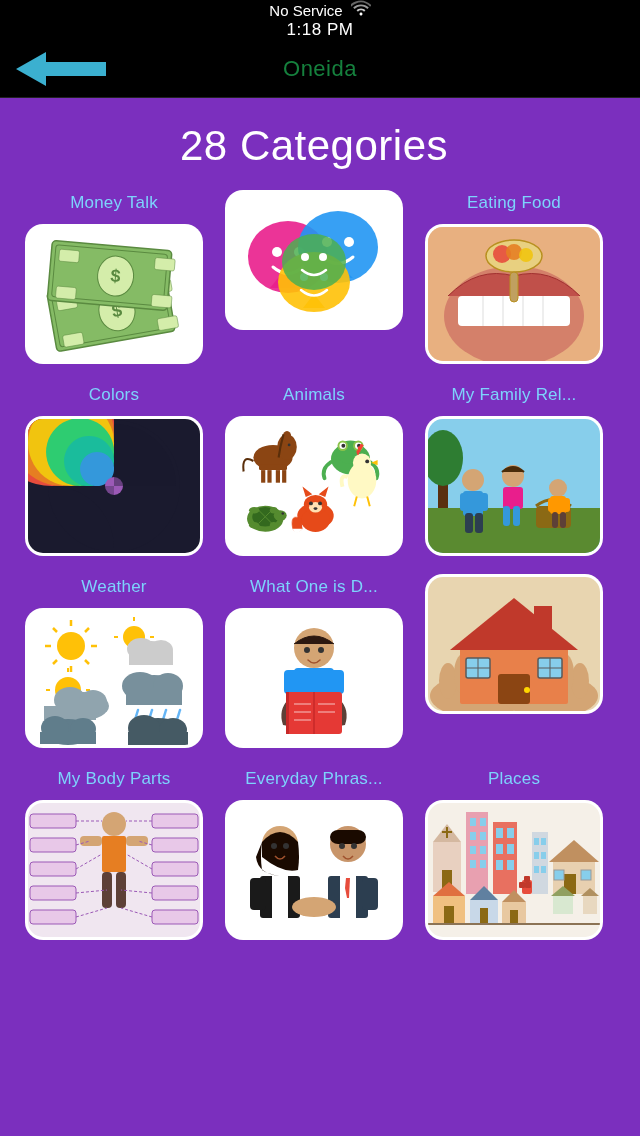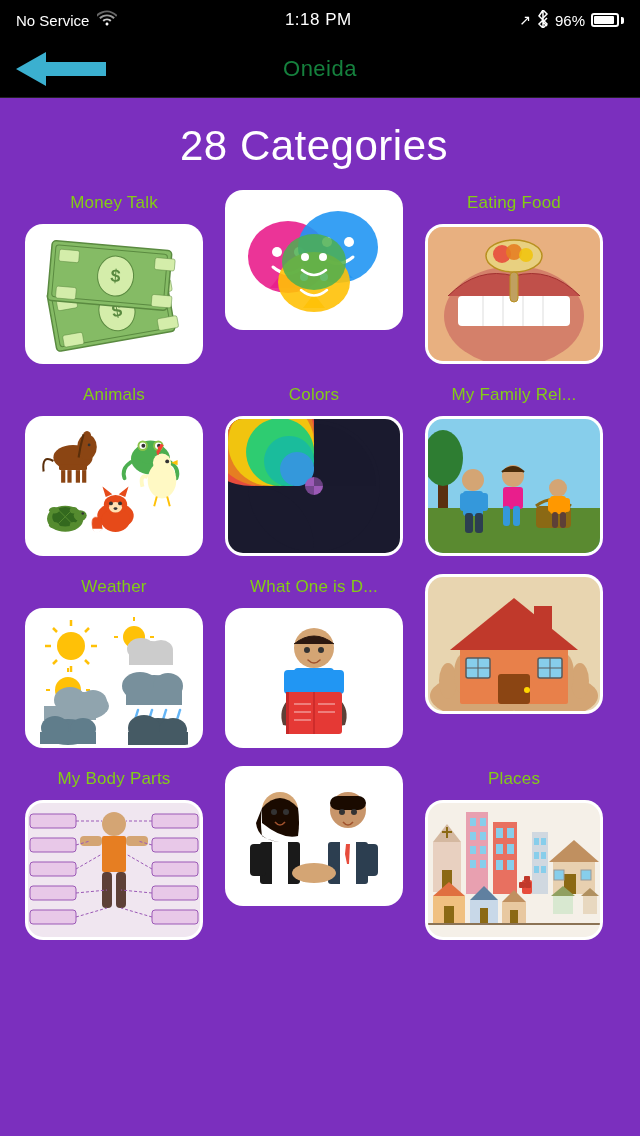--- a/index.html
+++ b/index.html
@@ -15,20 +15,21 @@
     
     .status-bar {
       background: #000;
       color: #fff;
       height: 40px;
       display: flex;
       align-items: center;
       justify-content: space-between;
       padding: 0 16px;
       font-size: 16px;
+      flex-direction: column;
     }
     .status-left { display: flex; align-items: center; gap: 8px; font-size: 15px; }
     .status-center { font-size: 17px; font-weight: 500; letter-spacing: 0.5px; }
     .status-right { display: flex; align-items: center; gap: 6px; font-size: 15px; }
 
     
     .wifi-icon { font-size: 16px; }
 
     
     .nav-bar {
@@ -82,21 +83,21 @@
 
     .category-cell {
       display: flex;
       flex-direction: column;
       align-items: center;
       padding: 4px 6px 14px 6px;
       cursor: pointer;
     }
 
     .category-label {
-      color: #84cc16;
+      color: #7dd3fc;
       font-size: 17px;
       font-weight: 400;
       text-align: center;
       margin-bottom: 8px;
       min-height: 26px;
       display: flex;
       align-items: center;
       justify-content: center;
       letter-spacing: 0.2px;
     }
@@ -294,117 +295,20 @@
             <circle cx="86" cy="26" r="8" fill="#e67e22" opacity="0.9"></circle>
             <circle cx="98" cy="29" r="7" fill="#f1c40f" opacity="0.9"></circle>
 
             <rect x="82" y="46" width="8" height="30" rx="4" fill="#c0a060" stroke="#b89020" stroke-width="1"></rect>
           </svg>
         </div>
       </div>
     </div>
 
     <div class="category-cell">
-      <div class="category-label">Animals</div>
-      <div class="category-image-box">
-        <div class="img-container">
-          <svg width="172" height="136" viewBox="0 0 172 136" xmlns="http://www.w3.org/2000/svg">
-            <rect width="172" height="136" fill="white"></rect>
-
-            <g transform="translate(10,8) scale(0.7)">
-              <ellipse cx="50" cy="45" rx="28" ry="18" fill="#8B4513"></ellipse>
-              <rect x="30" y="55" width="40" height="8" rx="2" fill="#8B4513"></rect>
-
-              <rect x="33" y="63" width="6" height="18" fill="#8B4513"></rect>
-              <rect x="42" y="63" width="6" height="18" fill="#8B4513"></rect>
-              <rect x="54" y="63" width="6" height="18" fill="#8B4513"></rect>
-              <rect x="63" y="63" width="6" height="18" fill="#8B4513"></rect>
-
-              <ellipse cx="70" cy="30" rx="14" ry="18" fill="#8B4513"></ellipse>
-              <ellipse cx="70" cy="15" rx="6" ry="8" fill="#8B4513"></ellipse>
-              <circle cx="73" cy="27" r="2" fill="#333"></circle>
-
-              <path d="M22,50 Q5,40 8,65" stroke="#5a2e0a" stroke-width="3" fill="none"></path>
-
-              <path d="M65,12 Q60,30 58,45" stroke="#5a2e0a" stroke-width="3" fill="none"></path>
-            </g>
-
-            <g transform="translate(90,5) scale(0.65)">
-              <ellipse cx="50" cy="55" rx="30" ry="24" fill="#4CAF50"></ellipse>
-              <ellipse cx="50" cy="45" rx="22" ry="18" fill="#4CAF50"></ellipse>
-
-              <circle cx="38" cy="35" r="8" fill="#8BC34A"></circle>
-              <circle cx="62" cy="35" r="8" fill="#8BC34A"></circle>
-              <circle cx="38" cy="35" r="5" fill="white"></circle>
-              <circle cx="62" cy="35" r="5" fill="white"></circle>
-              <circle cx="39" cy="35" r="3" fill="#333"></circle>
-              <circle cx="63" cy="35" r="3" fill="#333"></circle>
-
-              <path d="M20,60 Q5,70 10,85" stroke="#4CAF50" stroke-width="6" fill="none" stroke-linecap="round"></path>
-              <path d="M80,60 Q95,70 90,85" stroke="#4CAF50" stroke-width="6" fill="none" stroke-linecap="round"></path>
-            </g>
-
-            <g transform="translate(108,20) scale(0.65)">
-              <ellipse cx="40" cy="65" rx="22" ry="28" fill="#FFF9C4"></ellipse>
-              <ellipse cx="40" cy="38" rx="14" ry="14" fill="#FFF9C4"></ellipse>
-
-              <path d="M54,38 L64,34 L64,42 Z" fill="#FFC107"></path>
-
-              <circle cx="48" cy="36" r="3" fill="#333"></circle>
-
-              <path d="M34,26 Q30,18 36,20 Q32,12 38,14 Q36,8 42,12" stroke="#f44336" stroke-width="2" fill="#f44336"></path>
-
-              <path d="M18,60 Q5,55 10,75" stroke="#FFF9C4" stroke-width="6" fill="none"></path>
-
-              <path d="M32,90 L28,105" stroke="#FFC107" stroke-width="3"></path>
-              <path d="M48,90 L52,105" stroke="#FFC107" stroke-width="3"></path>
-            </g>
-
-            <g transform="translate(8,65) scale(0.65)">
-              <ellipse cx="45" cy="55" rx="28" ry="20" fill="#558B2F"></ellipse>
-
-              <ellipse cx="45" cy="52" rx="20" ry="15" fill="#33691E"></ellipse>
-              <path d="M35,42 L45,52 L55,42" stroke="#558B2F" stroke-width="1.5" fill="none"></path>
-              <path d="M35,62 L45,52 L55,62" stroke="#558B2F" stroke-width="1.5" fill="none"></path>
-
-              <ellipse cx="68" cy="50" rx="10" ry="8" fill="#558B2F"></ellipse>
-              <circle cx="72" cy="47" r="2" fill="#333"></circle>
-
-              <ellipse cx="28" cy="42" rx="8" ry="5" fill="#558B2F"></ellipse>
-              <ellipse cx="28" cy="65" rx="8" ry="5" fill="#558B2F"></ellipse>
-              <ellipse cx="58" cy="42" rx="6" ry="5" fill="#558B2F"></ellipse>
-              <ellipse cx="58" cy="65" rx="6" ry="5" fill="#558B2F"></ellipse>
-            </g>
-
-            <g transform="translate(55,62) scale(0.65)">
-              <ellipse cx="50" cy="55" rx="28" ry="20" fill="#E64A19"></ellipse>
-
-              <ellipse cx="50" cy="62" rx="22" ry="18" fill="#E64A19"></ellipse>
-
-              <ellipse cx="50" cy="38" rx="18" ry="15" fill="#E64A19"></ellipse>
-
-              <polygon points="35,26 30,10 45,22" fill="#E64A19"></polygon>
-              <polygon points="65,26 70,10 55,22" fill="#E64A19"></polygon>
-
-              <ellipse cx="50" cy="42" rx="10" ry="8" fill="#FFE0B2"></ellipse>
-
-              <circle cx="43" cy="36" r="3" fill="#333"></circle>
-              <circle cx="57" cy="36" r="3" fill="#333"></circle>
-
-              <ellipse cx="50" cy="44" rx="3" ry="2" fill="#333"></ellipse>
-
-              <path d="M28,60 Q10,50 15,75 Q20,85 30,75" fill="#E64A19" stroke="#E64A19" stroke-width="1"></path>
-              <path d="M15,75 Q20,88 30,75" fill="white" stroke="white" stroke-width="1"></path>
-            </g>
-          </svg>
-        </div>
-      </div>
-    </div>
-
-    <div class="category-cell">
       <div class="category-label">Colors</div>
       <div class="category-image-box">
         <div class="img-container">
           <svg width="172" height="136" viewBox="0 0 172 136" xmlns="http://www.w3.org/2000/svg">
             <rect width="172" height="136" fill="#1a1a2e"></rect>
 
             <defs>
               <radialGradient id="rg1" cx="50%" cy="50%" r="50%">
                 <stop offset="0%" stop-color="#e74c3c"></stop>
                 <stop offset="16%" stop-color="#e67e22"></stop>
@@ -433,20 +337,117 @@
             <circle cx="86" cy="68" r="9" fill="#9b59b6"></circle>
 
             <path d="M86,68 L148,68 A62,62 0 0,0 86,6 Z" fill="#1a1a2e" opacity="0.4"></path>
             <path d="M86,68 L86,130 A62,62 0 0,0 24,68 Z" fill="#1a1a2e" opacity="0.3"></path>
           </svg>
         </div>
       </div>
     </div>
 
     <div class="category-cell">
+      <div class="category-label">Animals</div>
+      <div class="category-image-box">
+        <div class="img-container">
+          <svg width="172" height="136" viewBox="0 0 172 136" xmlns="http://www.w3.org/2000/svg">
+            <rect width="172" height="136" fill="white"></rect>
+
+            <g transform="translate(10,8) scale(0.7)">
+              <ellipse cx="50" cy="45" rx="28" ry="18" fill="#8B4513"></ellipse>
+              <rect x="30" y="55" width="40" height="8" rx="2" fill="#8B4513"></rect>
+
+              <rect x="33" y="63" width="6" height="18" fill="#8B4513"></rect>
+              <rect x="42" y="63" width="6" height="18" fill="#8B4513"></rect>
+              <rect x="54" y="63" width="6" height="18" fill="#8B4513"></rect>
+              <rect x="63" y="63" width="6" height="18" fill="#8B4513"></rect>
+
+              <ellipse cx="70" cy="30" rx="14" ry="18" fill="#8B4513"></ellipse>
+              <ellipse cx="70" cy="15" rx="6" ry="8" fill="#8B4513"></ellipse>
+              <circle cx="73" cy="27" r="2" fill="#333"></circle>
+
+              <path d="M22,50 Q5,40 8,65" stroke="#5a2e0a" stroke-width="3" fill="none"></path>
+
+              <path d="M65,12 Q60,30 58,45" stroke="#5a2e0a" stroke-width="3" fill="none"></path>
+            </g>
+
+            <g transform="translate(90,5) scale(0.65)">
+              <ellipse cx="50" cy="55" rx="30" ry="24" fill="#4CAF50"></ellipse>
+              <ellipse cx="50" cy="45" rx="22" ry="18" fill="#4CAF50"></ellipse>
+
+              <circle cx="38" cy="35" r="8" fill="#8BC34A"></circle>
+              <circle cx="62" cy="35" r="8" fill="#8BC34A"></circle>
+              <circle cx="38" cy="35" r="5" fill="white"></circle>
+              <circle cx="62" cy="35" r="5" fill="white"></circle>
+              <circle cx="39" cy="35" r="3" fill="#333"></circle>
+              <circle cx="63" cy="35" r="3" fill="#333"></circle>
+
+              <path d="M20,60 Q5,70 10,85" stroke="#4CAF50" stroke-width="6" fill="none" stroke-linecap="round"></path>
+              <path d="M80,60 Q95,70 90,85" stroke="#4CAF50" stroke-width="6" fill="none" stroke-linecap="round"></path>
+            </g>
+
+            <g transform="translate(108,20) scale(0.65)">
+              <ellipse cx="40" cy="65" rx="22" ry="28" fill="#FFF9C4"></ellipse>
+              <ellipse cx="40" cy="38" rx="14" ry="14" fill="#FFF9C4"></ellipse>
+
+              <path d="M54,38 L64,34 L64,42 Z" fill="#FFC107"></path>
+
+              <circle cx="48" cy="36" r="3" fill="#333"></circle>
+
+              <path d="M34,26 Q30,18 36,20 Q32,12 38,14 Q36,8 42,12" stroke="#f44336" stroke-width="2" fill="#f44336"></path>
+
+              <path d="M18,60 Q5,55 10,75" stroke="#FFF9C4" stroke-width="6" fill="none"></path>
+
+              <path d="M32,90 L28,105" stroke="#FFC107" stroke-width="3"></path>
+              <path d="M48,90 L52,105" stroke="#FFC107" stroke-width="3"></path>
+            </g>
+
+            <g transform="translate(8,65) scale(0.65)">
+              <ellipse cx="45" cy="55" rx="28" ry="20" fill="#558B2F"></ellipse>
+
+              <ellipse cx="45" cy="52" rx="20" ry="15" fill="#33691E"></ellipse>
+              <path d="M35,42 L45,52 L55,42" stroke="#558B2F" stroke-width="1.5" fill="none"></path>
+              <path d="M35,62 L45,52 L55,62" stroke="#558B2F" stroke-width="1.5" fill="none"></path>
+
+              <ellipse cx="68" cy="50" rx="10" ry="8" fill="#558B2F"></ellipse>
+              <circle cx="72" cy="47" r="2" fill="#333"></circle>
+
+              <ellipse cx="28" cy="42" rx="8" ry="5" fill="#558B2F"></ellipse>
+              <ellipse cx="28" cy="65" rx="8" ry="5" fill="#558B2F"></ellipse>
+              <ellipse cx="58" cy="42" rx="6" ry="5" fill="#558B2F"></ellipse>
+              <ellipse cx="58" cy="65" rx="6" ry="5" fill="#558B2F"></ellipse>
+            </g>
+
+            <g transform="translate(55,62) scale(0.65)">
+              <ellipse cx="50" cy="55" rx="28" ry="20" fill="#E64A19"></ellipse>
+
+              <ellipse cx="50" cy="62" rx="22" ry="18" fill="#E64A19"></ellipse>
+
+              <ellipse cx="50" cy="38" rx="18" ry="15" fill="#E64A19"></ellipse>
+
+              <polygon points="35,26 30,10 45,22" fill="#E64A19"></polygon>
+              <polygon points="65,26 70,10 55,22" fill="#E64A19"></polygon>
+
+              <ellipse cx="50" cy="42" rx="10" ry="8" fill="#FFE0B2"></ellipse>
+
+              <circle cx="43" cy="36" r="3" fill="#333"></circle>
+              <circle cx="57" cy="36" r="3" fill="#333"></circle>
+
+              <ellipse cx="50" cy="44" rx="3" ry="2" fill="#333"></ellipse>
+
+              <path d="M28,60 Q10,50 15,75 Q20,85 30,75" fill="#E64A19" stroke="#E64A19" stroke-width="1"></path>
+              <path d="M15,75 Q20,88 30,75" fill="white" stroke="white" stroke-width="1"></path>
+            </g>
+          </svg>
+        </div>
+      </div>
+    </div>
+
+    <div class="category-cell">
       <div class="category-label">My Family Rel...</div>
       <div class="category-image-box">
         <div class="img-container">
           <svg width="172" height="136" viewBox="0 0 172 136" xmlns="http://www.w3.org/2000/svg">
 
             <rect width="172" height="136" fill="#87CEEB"></rect>
 
             <rect y="90" width="172" height="46" fill="#5a8a30"></rect>
 
             <rect x="10" y="40" width="10" height="50" fill="#5a3010"></rect>
@@ -669,20 +670,21 @@
             <line x1="124" y1="43" x2="110" y2="39" stroke="#9b59b6" stroke-width="1" stroke-dasharray="3,2"></line>
             <line x1="124" y1="67" x2="98" y2="52" stroke="#9b59b6" stroke-width="1" stroke-dasharray="3,2"></line>
             <line x1="124" y1="91" x2="93" y2="88" stroke="#9b59b6" stroke-width="1" stroke-dasharray="3,2"></line>
             <line x1="124" y1="115" x2="93" y2="106" stroke="#9b59b6" stroke-width="1" stroke-dasharray="3,2"></line>
           </svg>
         </div>
       </div>
     </div>
 
     <div class="category-cell">
+      <div class="category-label">Everyday Phras...</div>
       <div class="category-image-box">
         <div class="img-container">
           <svg width="172" height="136" viewBox="0 0 172 136" xmlns="http://www.w3.org/2000/svg">
             <rect width="172" height="136" fill="white"></rect>
 
             <circle cx="52" cy="42" r="18" fill="#d4a574"></circle>
 
             <path d="M34,40 Q52,20 70,40 Q72,55 70,68 Q55,72 34,55 Z" fill="#1a0a00"></path>
             <path d="M34,40 Q32,55 34,68 Q40,72 52,74 Q30,72 28,55 Z" fill="#1a0a00"></path>
 

